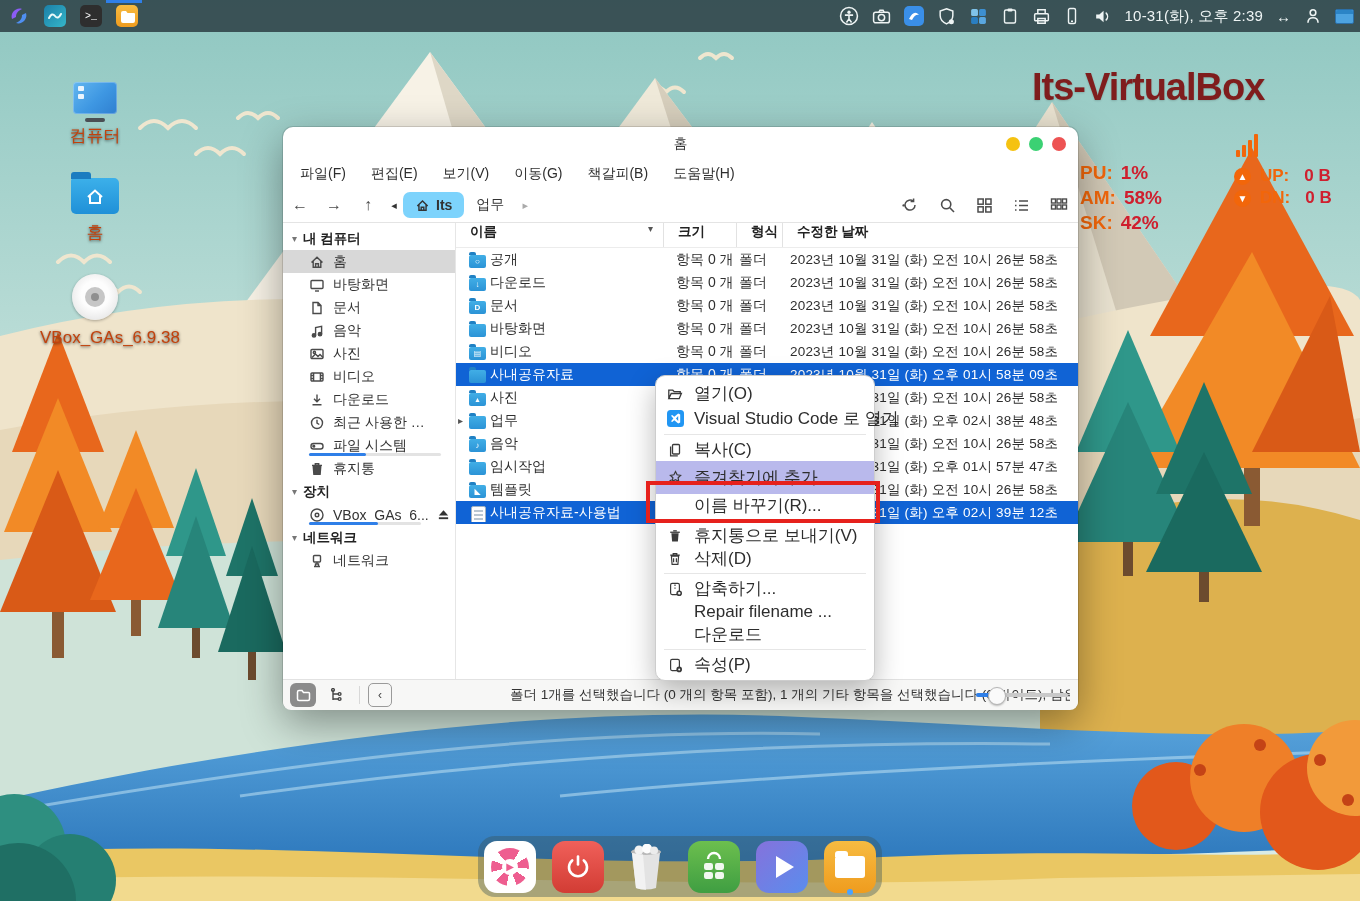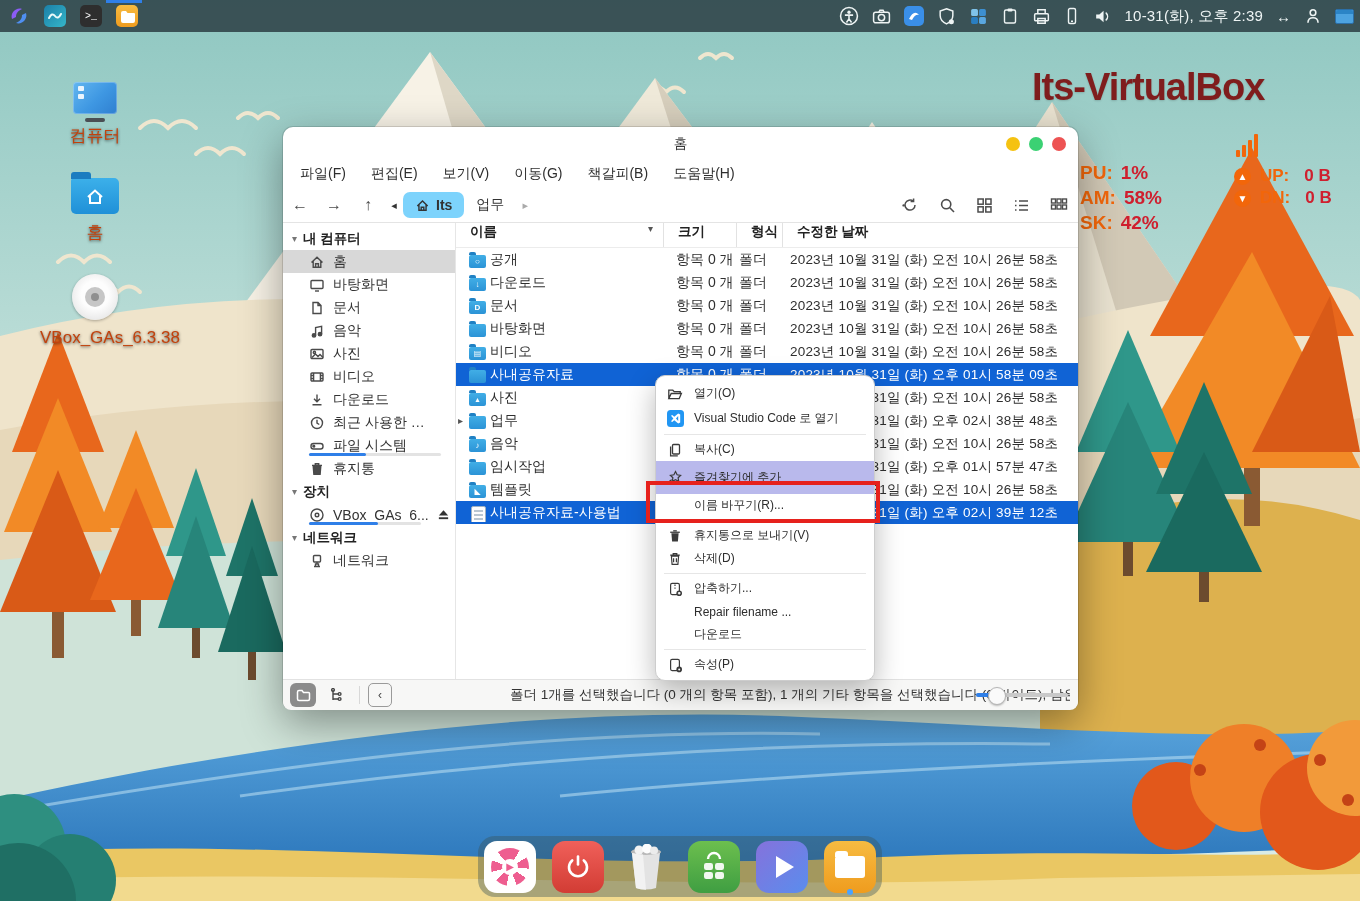--- a/index.html
+++ b/index.html
@@ -109,21 +109,21 @@
   .st-collapse{width:22px;height:22px;border:1px solid #9a9a9a;border-radius:5px;display:flex;align-items:center;justify-content:center;font-size:12px;color:#444}
   #statustext{position:absolute;left:227px;white-space:nowrap;max-width:560px;overflow:hidden}
   #zoomslider{position:absolute;right:10px;width:92px;height:4px;background:#c9c9c9;border-radius:2px}
   #zoomslider .fill{position:absolute;left:0;top:0;height:4px;width:18px;background:#2f7fe8;border-radius:2px}
   #zoomslider .handle{position:absolute;left:12px;top:-6px;width:16px;height:16px;border-radius:50%;
                       background:#fafafa;border:1px solid #b5b5b5;box-shadow:0 1px 2px rgba(0,0,0,.25)}
 
   
   #ctxmenu{position:absolute;left:655px;top:375px;width:218px;z-index:20;background:#fff;
            border:1px solid #cdcdcd;border-radius:10px;box-shadow:0 10px 28px rgba(0,0,0,.28);
-           padding:6px 0 4px;font-size:12px;color:#2d2d2d}
+           padding:6px 0 4px;font-size:17px;color:#2d2d2d}
   .mi{display:flex;align-items:center;height:23px;padding:0 10px;gap:10px;white-space:nowrap}
   .mi.tall{height:26px}
   .mi.hl{height:33px;background:#b9b9ec}
   .mi .mic{width:18px;height:18px;flex:none;display:flex;align-items:center;justify-content:center;color:#3a3a3a}
   .mi .noicon{width:18px;flex:none}
   .msep{height:1px;background:#e6e6e6;margin:3px 8px}
   #annot{position:absolute;left:646px;top:481px;width:226px;height:34px;z-index:25;
          border:4px solid #e6211c;pointer-events:none}
 
   
@@ -332,21 +332,21 @@
 <div class="d-icon" style="left:40px;top:178px">
   <div class="art homefolder-art">
     <svg width="48" height="36" viewBox="0 0 48 36">
         <path d="M17 19 L24 12.5 L31 19 M19 18 V25 H29 V18" fill="none" stroke="#fff" stroke-width="2"></path>
       </svg>
   </div>
   <div>홈</div>
 </div>
 <div class="d-icon" style="left:40px;top:274px">
   <div class="art disc-art"></div>
-  <div style="margin-top:8px">VBox_GAs_6.3.38</div>
+  <div style="margin-top:8px">VBox_GAs_6.9.38</div>
 </div>
 
 <div id="watermark" class="nowrap">Its-VirtualBox</div>
 <div id="sysmon">
   <div class="nowrap"><span class="lab">PU:</span><span class="val">1%</span></div>
   <div class="nowrap"><span class="lab">AM:</span><span class="val">58%</span></div>
   <div class="nowrap"><span class="lab">SK:</span><span class="val">42%</span></div>
 </div>
 <div id="netmon">
   <div class="bars">

